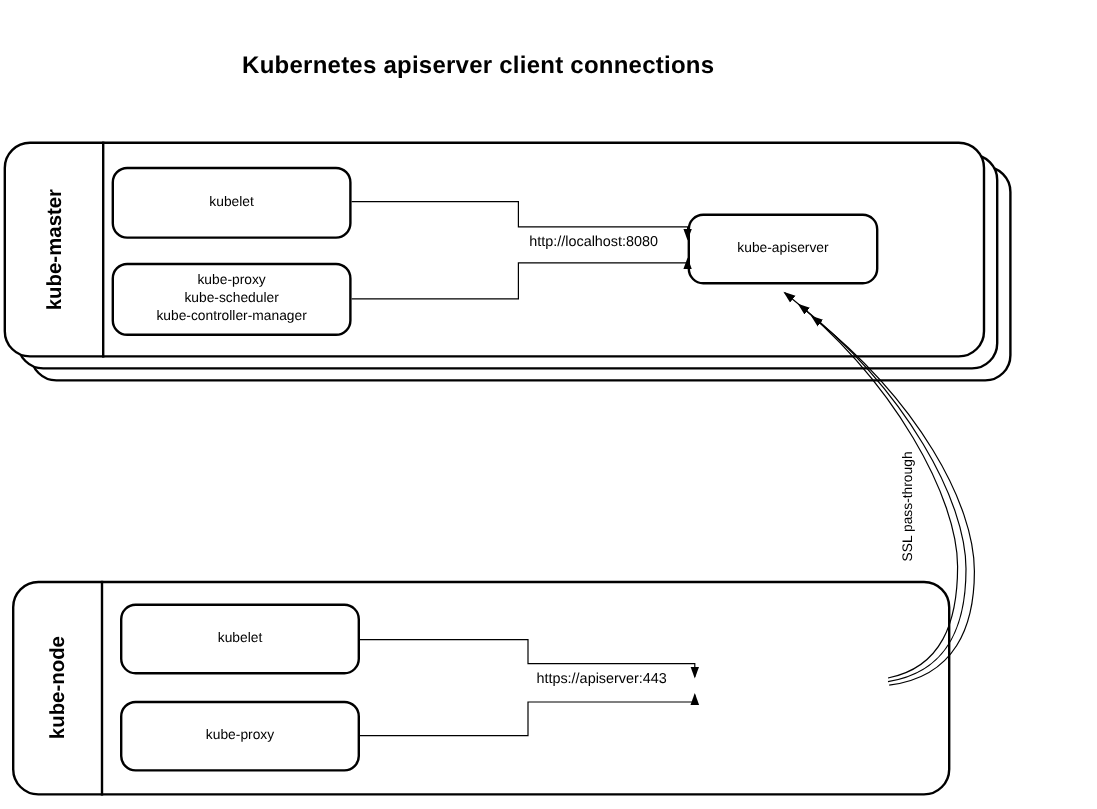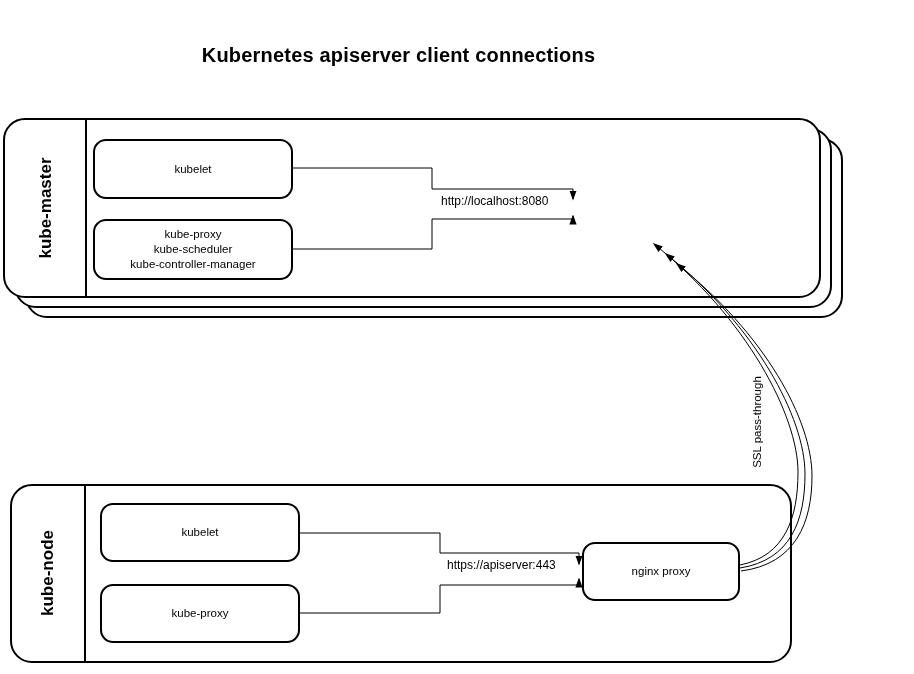--- a/index.html
+++ b/index.html
@@ -97,33 +97,33 @@
   <div class="rot-label" style="left:46px; top:208px;">kube-master</div>
 
   <div class="node-box" style="left:93px; top:139px; width:200px; height:60px;">
     <span>kubelet</span>
   </div>
   <div class="node-box" style="left:93px; top:219px; width:200px; height:61px;">
     <span>kube-proxy</span>
     <span>kube-scheduler</span>
     <span>kube-controller-manager</span>
   </div>
+  <div class="node-box" style="left:573px; top:178px; width:159px; height:59px;">
+    <span>kube-apiserver</span>
+  </div>
 
   <div class="container" style="left:10px; top:484px; width:782px; height:179px;"></div>
   <div class="divider" style="left:84px; top:484px; height:179px;"></div>
   <div class="rot-label" style="left:48px; top:573px;">kube-node</div>
 
   <div class="node-box" style="left:100px; top:503px; width:200px; height:59px;">
     <span>kubelet</span>
   </div>
   <div class="node-box" style="left:100px; top:584px; width:200px; height:59px;">
     <span>kube-proxy</span>
-  </div>
-  <div class="node-box" style="left:582px; top:542px; width:158px; height:59px;">
-    <span>nginx proxy</span>
   </div>
 
   <div class="conn-label" style="left:441px; top:194px; width:116px;">http://localhost:8080</div>
   <div class="conn-label" style="left:447px; top:558px; width:116px;">https://apiserver:443</div>
   <div class="ssl-label" style="left:757px; top:422px;">SSL pass-through</div>
 
   <svg class="overlay" width="914" height="674" viewBox="0 0 914 674">
     <defs>
       <marker id="arrow" viewBox="0 0 10 10" refX="8.5" refY="5" markerWidth="10" markerHeight="10" orient="auto-start-reverse">
         <path d="M 0 1.4 L 10 5 L 0 8.6 z" fill="#000000"></path>

